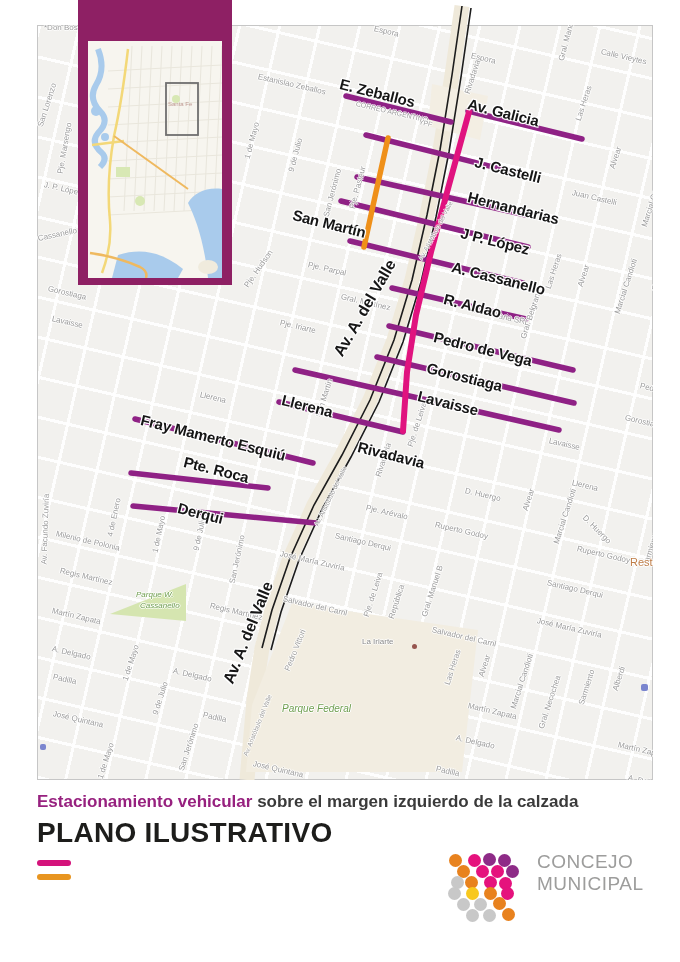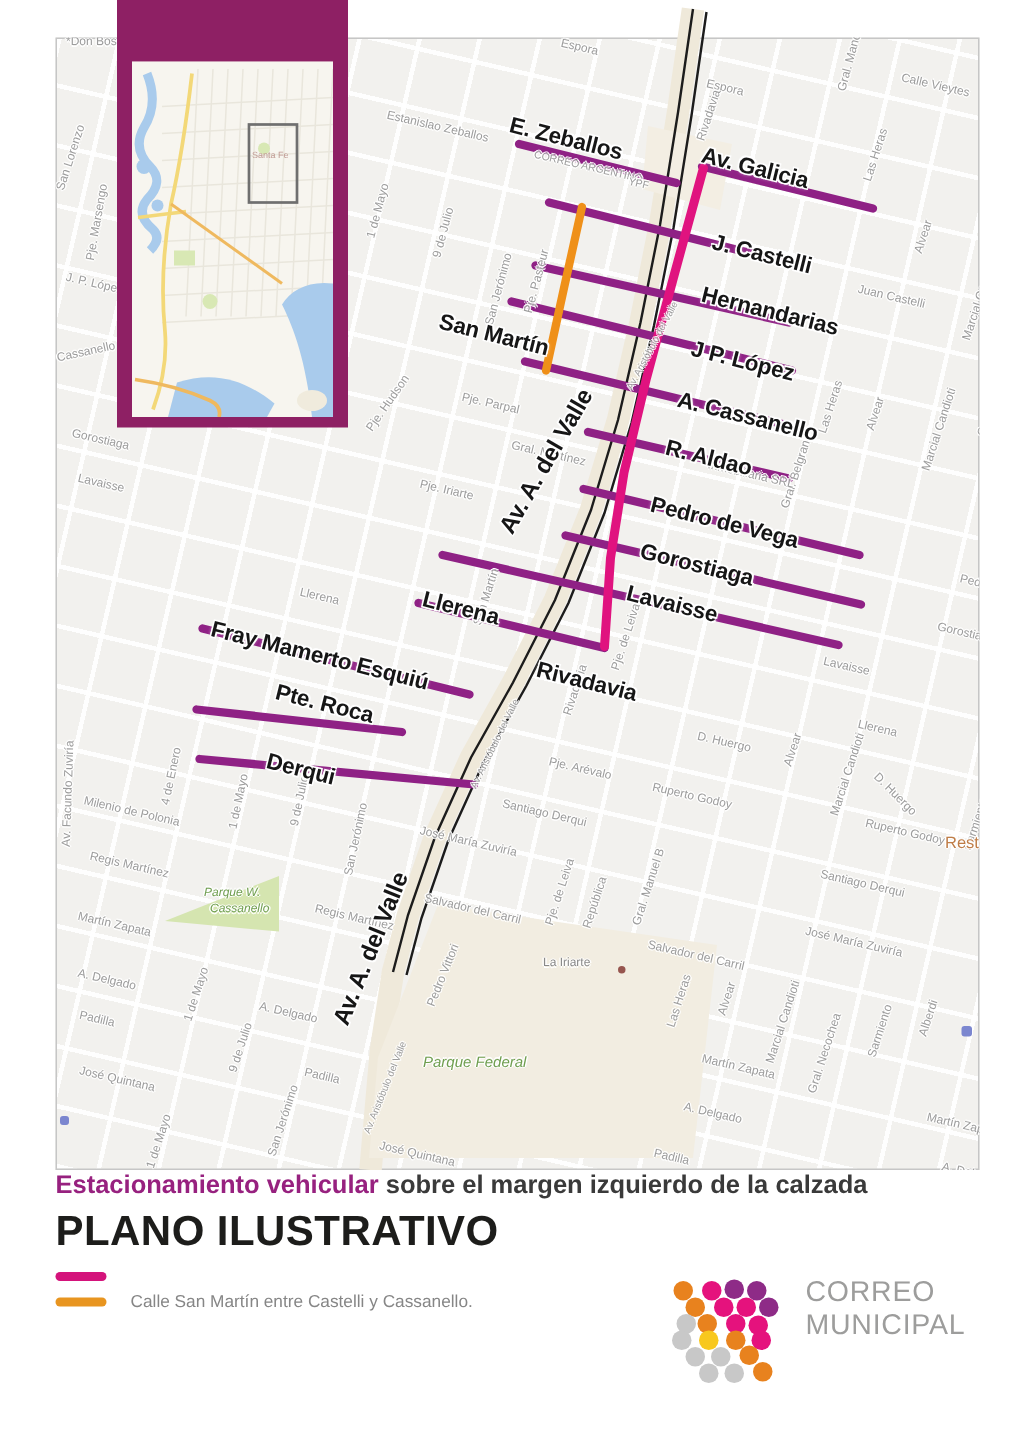--- a/index.html
+++ b/index.html
@@ -20,21 +20,21 @@
           letter-spacing:-0.2px;transform-origin:0 50%;
           text-shadow:-1px -1px 0 #fff,1px -1px 0 #fff,-1px 1px 0 #fff,1px 1px 0 #fff,0 0 3px #fff;}
   .poi-dot{position:absolute;border-radius:50%;}
   .poi-square{position:absolute;border-radius:2px;}
   
   .inset-frame{position:absolute;left:78px;top:0;width:154px;height:285px;z-index:4;}
   .inset-map{position:absolute;left:10px;top:41px;width:134px;height:237px;background:#F7F5EF;overflow:hidden;}
   .inset-label{position:absolute;left:80px;top:60px;font-size:6px;color:#C09B94;z-index:2;}
   
   .footer{position:absolute;left:0;top:780px;width:680px;height:182px;background:#fff;z-index:5;
-          box-sizing:border-box;padding:0 0 0 37px;}
+          box-sizing:border-box;padding:12px 0 0 37px;}
   .headline{font-size:17px;font-weight:700;color:#3A3A3A;margin:0;}
   .headline .accent{font-weight:700;}
   .big-title{font-size:28px;font-weight:800;color:#1D1D1B;letter-spacing:0.3px;margin:5px 0 0 0;}
   .body-text{font-size:11px;color:#868686;line-height:1.42;margin:9px 0 0 0;white-space:pre-line;}
   .legend{margin-top:11px;}
   .legend-row{display:flex;align-items:center;margin-bottom:8px;}
   .legend-swatch{width:34px;height:6px;border-radius:3px;margin-right:16px;flex:0 0 auto;}
   .legend-label{font-size:11.5px;color:#868686;}
   .logo{position:absolute;left:447px;top:70px;width:215px;height:90px;}
   .logo-dots{position:absolute;left:0;top:0;width:88px;height:80px;}
@@ -241,21 +241,20 @@
 
   <div class="footer">
     <h1 class="headline"><span class="accent" id="headline-accent" style="color: rgb(151, 33, 127);">Estacionamiento vehicular</span><span> sobre el margen izquierdo de la calzada</span></h1>
     <h2 class="big-title">PLANO ILUSTRATIVO</h2>
     <div class="legend" id="legend">
         <div class="legend-row">
           <span class="legend-swatch" style="background: rgb(212, 19, 123);"></span>
         </div>
         <div class="legend-row">
           <span class="legend-swatch" style="background: rgb(232, 149, 32);"></span>
-          <span class="legend-label">Calle San Martín entre Castelli y Cassanello.</span>
         </div>
       </div>
     <div class="logo">
       <div class="logo-dots" id="logo-dots">
           <div class="logo-dot" style="left: 2px; top: 4px; background: rgb(232, 130, 30);"></div>
           <div class="logo-dot" style="left: 21px; top: 4px; background: rgb(229, 18, 125);"></div>
           <div class="logo-dot" style="left: 36px; top: 3px; background: rgb(142, 43, 135);"></div>
           <div class="logo-dot" style="left: 51px; top: 4px; background: rgb(142, 43, 135);"></div>
           <div class="logo-dot" style="left: 10px; top: 15px; background: rgb(232, 130, 30);"></div>
           <div class="logo-dot" style="left: 29px; top: 15px; background: rgb(229, 18, 125);"></div>
@@ -270,19 +269,19 @@
           <div class="logo-dot" style="left: 37px; top: 37px; background: rgb(232, 130, 30);"></div>
           <div class="logo-dot" style="left: 54px; top: 37px; background: rgb(229, 18, 125);"></div>
           <div class="logo-dot" style="left: 10px; top: 48px; background: rgb(200, 200, 200);"></div>
           <div class="logo-dot" style="left: 27px; top: 48px; background: rgb(200, 200, 200);"></div>
           <div class="logo-dot" style="left: 46px; top: 47px; background: rgb(232, 130, 30);"></div>
           <div class="logo-dot" style="left: 19px; top: 59px; background: rgb(200, 200, 200);"></div>
           <div class="logo-dot" style="left: 36px; top: 59px; background: rgb(200, 200, 200);"></div>
           <div class="logo-dot" style="left: 55px; top: 58px; background: rgb(232, 130, 30);"></div>
         </div>
       <div class="logo-text" id="logo-text">
-          <span class="lt" style="color: rgb(157, 157, 156);">CORREO</span>
+          <span class="lt" style="color: rgb(157, 157, 156);">CONCEJO</span>
           <span class="lt" style="color: rgb(157, 157, 156);">MUNICIPAL</span>
         </div>
     </div>
   </div>
 
 </div>
 
 </body></html>

